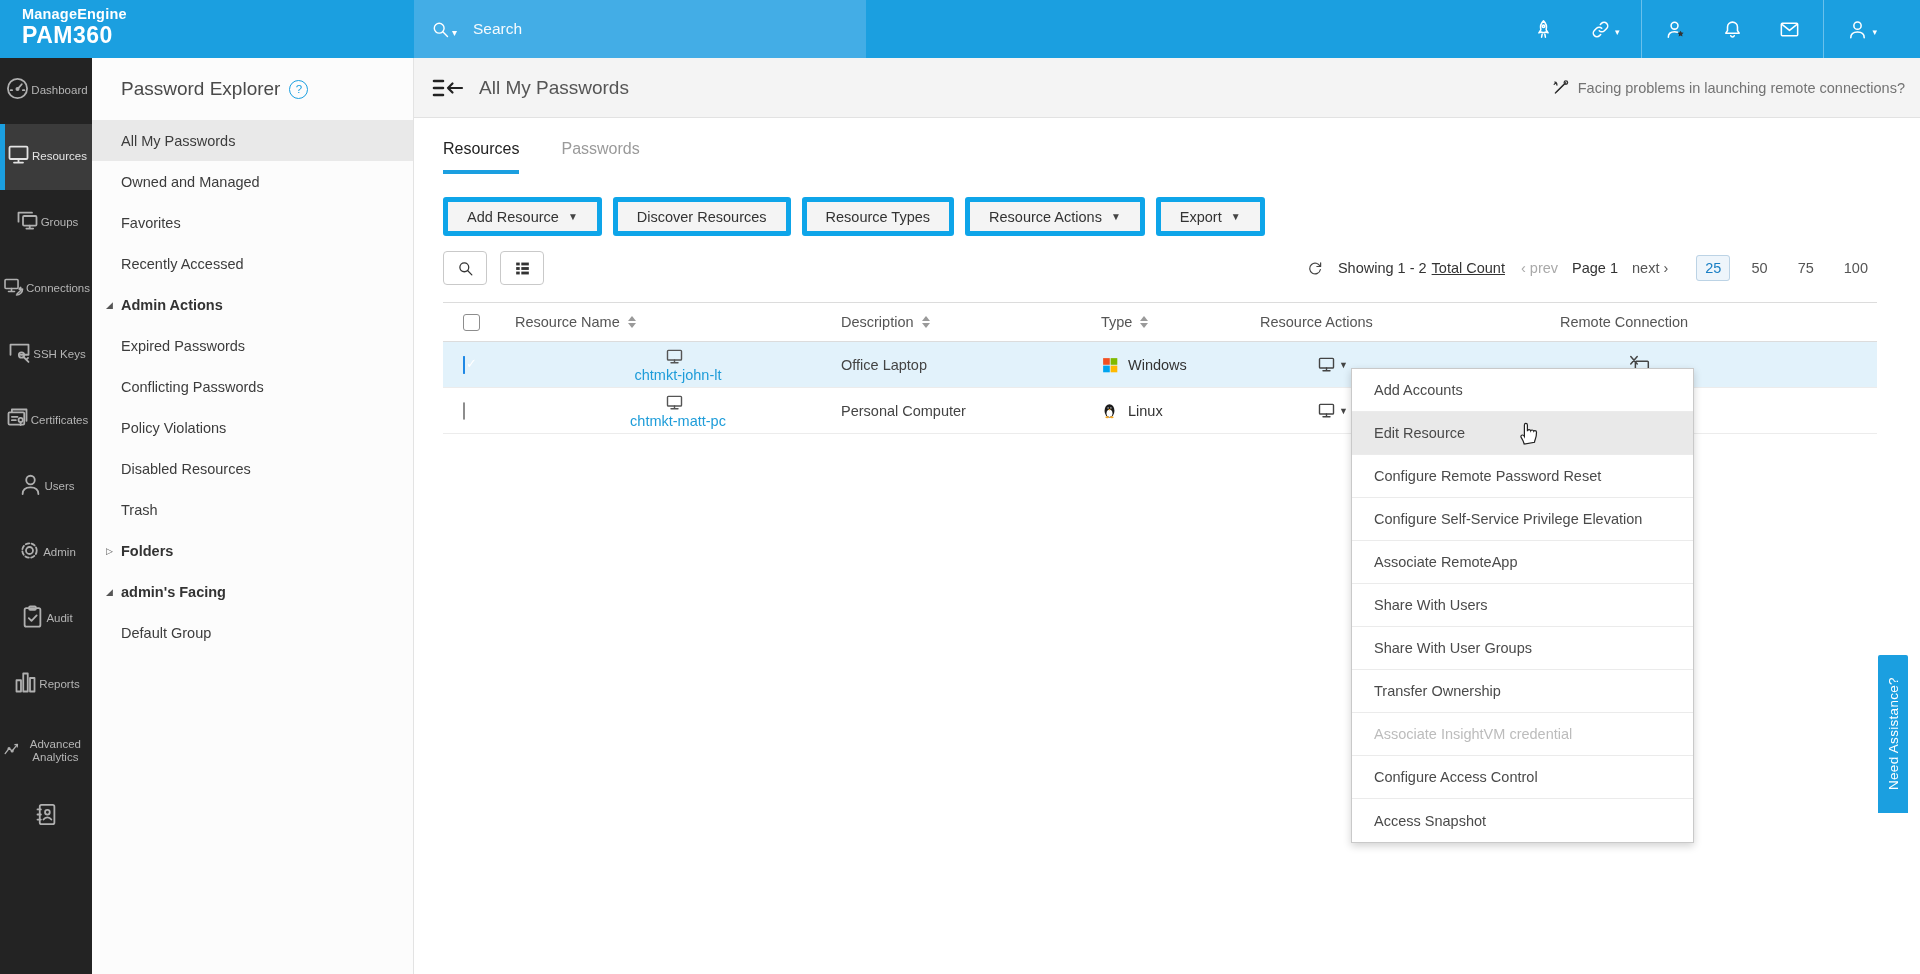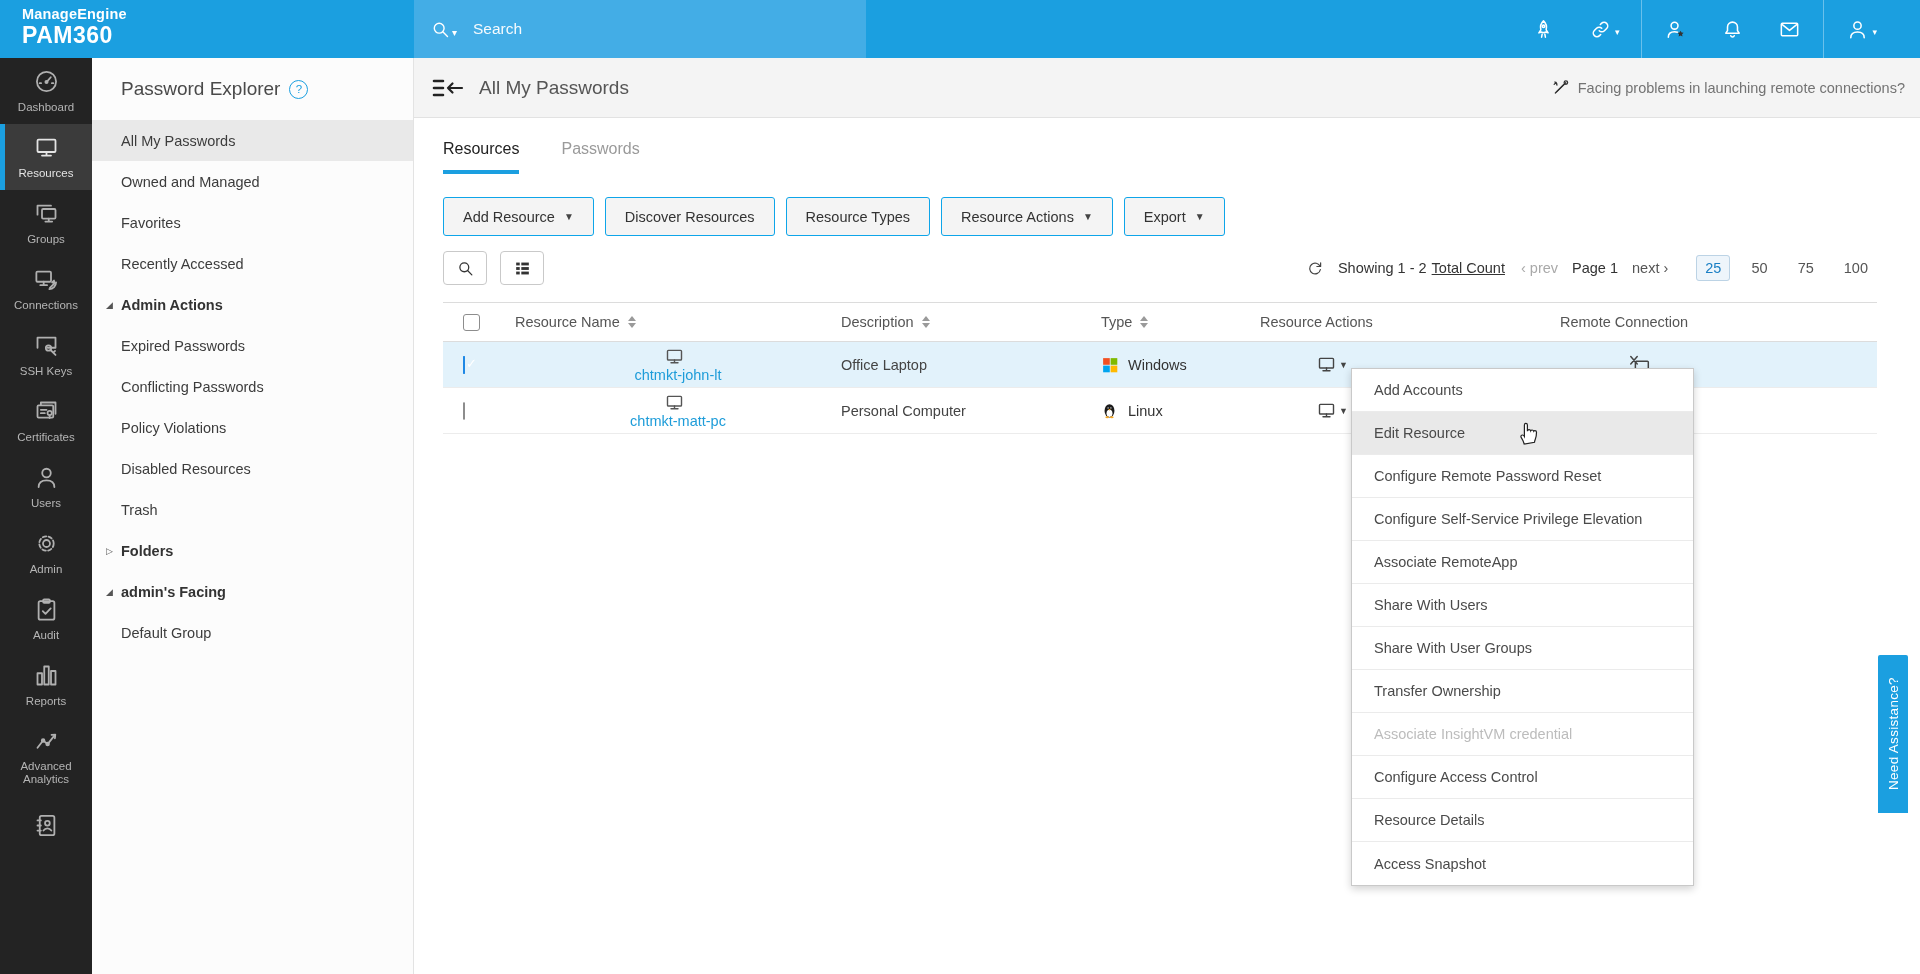--- a/index.html
+++ b/index.html
@@ -21,21 +21,21 @@
   .tbicons { position:absolute; right:0; top:0; height:58px; display:flex; align-items:center; padding-right:26px; }
   .tb-item { display:flex; align-items:center; margin:0 17px; cursor:pointer; }
   .tb-item svg { width:23px; height:23px; stroke:#fff; }
   .tb-caret { display:none; color:#fff; font-size:9px; margin-left:3px; margin-top:6px; }
   .tb-caret.show { display:inline-block; }
   .tb-sep { display:none; width:1px; height:58px; background:rgba(255,255,255,.35); margin:0 5px; }
   .tb-sep.show { display:block; }
 
   
   .leftnav { position:absolute; left:0; top:58px; bottom:0; width:92px; background:#232323; z-index:30; }
-  .nav-item { display:flex; flex-direction:column; align-items:center; justify-content:center;
+  .nav-item { display:flex; align-items:center; justify-content:center;
     min-height:66px; padding:9px 2px; color:#b5b5b5; cursor:pointer; position:relative; }
   .nav-item svg { width:27px; height:27px; stroke:#b0b0b0; margin-bottom:6px; }
   .nav-item .lbl { font-size:11.5px; text-align:center; line-height:1.15; }
   .nav-item.active { background:#3b3b3b; color:#e4e4e4; }
   .nav-item.active svg { stroke:#e4e4e4; }
   .nav-item.active::before { content:""; position:absolute; left:0; top:0; bottom:0; width:5px; background:#1b9fe0; }
 
   
   .sidebar { position:absolute; left:92px; top:58px; bottom:0; width:322px; background:#fcfcfc;
     border-right:1px solid #e3e3e3; z-index:20; }
@@ -61,21 +61,21 @@
   .ph-link { color:#737373; font-size:14.5px; cursor:pointer; }
 
   .content { padding:20px 43px 0 29px; }
 
   .tabs { display:flex; gap:42px; margin-top:2px; }
   .tab { font-size:16px; color:#9a9a9a; padding-bottom:12px; cursor:pointer; border-bottom:4px solid transparent; }
   .tab.active { color:#222; border-bottom-color:#1b9fe0; }
 
   .btnrow { display:flex; gap:11px; margin-top:23px; }
   .btn { height:39px; display:flex; align-items:center; padding:0 19px; background:#f4f4f4;
-    border:1px solid #0ea5e9; border-radius:3px; font-size:14.5px; color:#333; cursor:pointer; }
+    border:5px solid #0ea5e9; border-radius:3px; font-size:14.5px; color:#333; cursor:pointer; }
   .btn .caret { display:none; font-size:10px; margin-left:9px; color:#444; }
   .btn .caret.show { display:inline-block; }
 
   .toolsrow { display:flex; align-items:center; margin-top:14px; height:36px; }
   .iconbtn { width:44px; height:34px; border:1px solid #c9c9c9; border-radius:4px; background:#fff;
     display:flex; align-items:center; justify-content:center; margin-right:13px; cursor:pointer; }
   .iconbtn svg { width:19px; height:19px; }
   .iconbtn .stroke { stroke:#333; } .iconbtn .fill { fill:#333; }
   .pager { margin-left:auto; display:flex; align-items:center; font-size:14.5px; color:#333; }
   .pager .refresh { width:18px; height:18px; stroke:#444; margin-right:14px; cursor:pointer; }
@@ -692,21 +692,20 @@
     <div class="mi">Share With Users</div>
 
     <div class="mi">Share With User Groups</div>
 
     <div class="mi">Transfer Ownership</div>
 
     <div class="mi disabled">Associate InsightVM credential</div>
 
     <div class="mi">Configure Access Control</div>
 
-    <div class="mi">Resource Details</div>
 
     <div class="mi">Access Snapshot</div>
   </div>
 
 <svg class="cursor">
     <use href="#i-hand"></use>
   </svg>
 
 <div class="assist">Need Assistance?</div>
 

